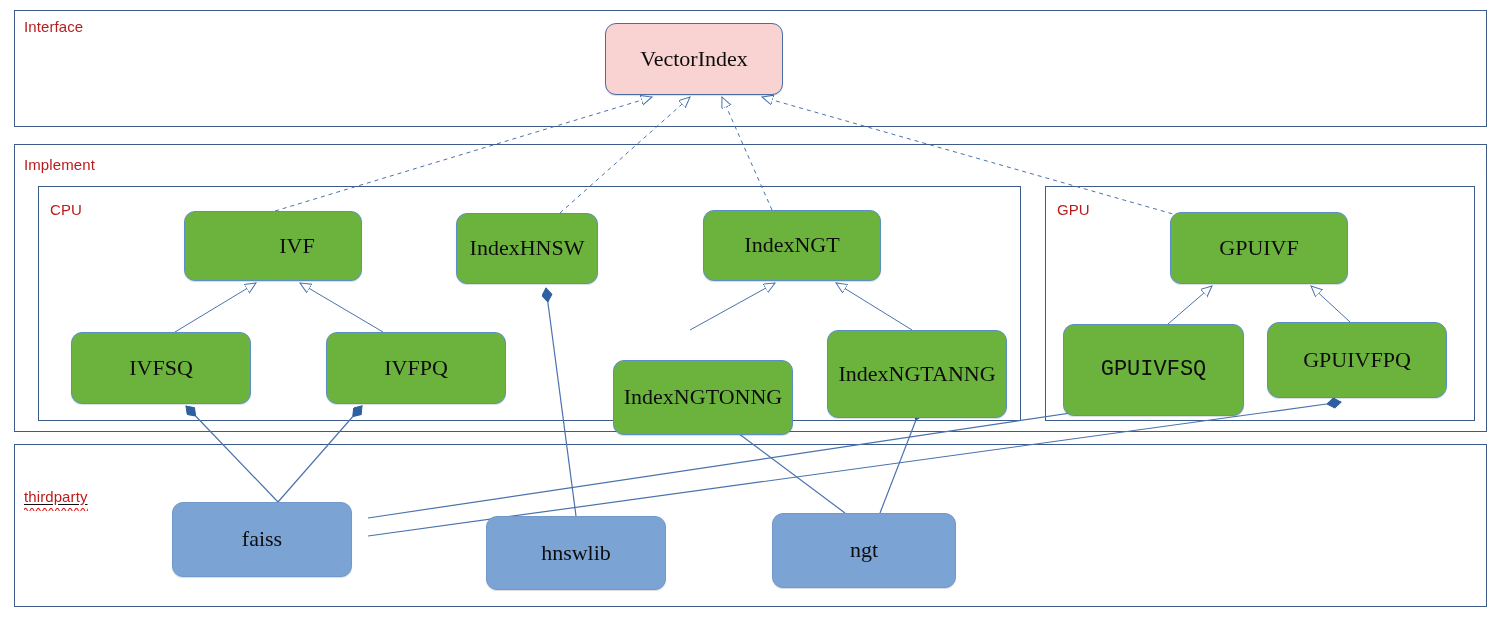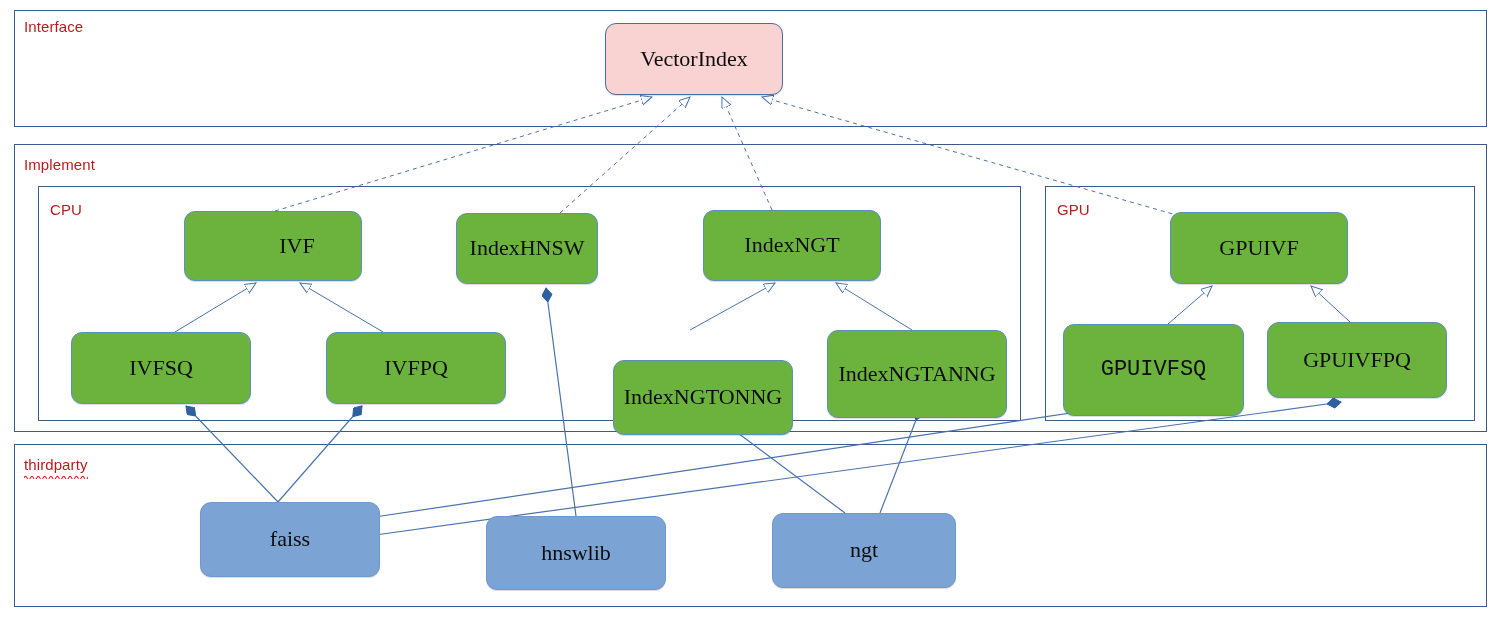--- a/index.html
+++ b/index.html
@@ -34,22 +34,24 @@
   }
   .panel-label {
     position: absolute;
     font-family: "Liberation Sans", sans-serif;
     font-size: 15px;
     color: #b91c1c;
     white-space: nowrap;
     letter-spacing: .1px;
   }
   .panel-label.misspelled {
+    text-decoration: underline;
     text-decoration-color: #101010;
     text-underline-offset: 2px;
+    margin-top: 32px;
   }
   .squiggle {
     position: absolute;
     left: 0;
     bottom: -6px;
     width: 100%;
     height: 5px;
   }
   .node {
     position: absolute;
@@ -126,18 +128,18 @@
       <div class="node impl" style="left: 184px; top: 211px; width: 178px; height: 70px; padding-left: 48px;">IVF</div>
       <div class="node impl" style="left: 456px; top: 213px; width: 142px; height: 71px;">IndexHNSW</div>
       <div class="node impl" style="left: 703px; top: 210px; width: 178px; height: 71px;">IndexNGT</div>
       <div class="node impl" style="left: 1170px; top: 212px; width: 178px; height: 72px;">GPUIVF</div>
       <div class="node impl" style="left: 71px; top: 332px; width: 180px; height: 72px; text-align: center;">IVFSQ</div>
       <div class="node impl" style="left: 291px; top: 332px; width: 180px; height: 72px; margin-left: 35px;">IVFPQ</div>
       <div class="node impl" style="left: 613px; top: 330px; width: 180px; height: 75px; margin-top: 30px;">IndexNGTONNG</div>
       <div class="node impl" style="left: 827px; top: 330px; width: 180px; height: 88px;">IndexNGTANNG</div>
       <div class="node impl" style="left: 1063px; top: 324px; width: 181px; height: 92px; font-family: Liberation Mono, monospace;">GPUIVFSQ</div>
       <div class="node impl" style="left: 1267px; top: 322px; width: 180px; height: 76px; border-radius: 12px;">GPUIVFPQ</div>
-      <div class="node thirdp" style="left: 200px; top: 502px; width: 180px; height: 75px;">faiss</div>
+      <div class="node thirdp" style="left: 172px; top: 502px; width: 180px; height: 75px;">faiss</div>
       <div class="node thirdp" style="left: 486px; top: 516px; width: 180px; height: 74px;">hnswlib</div>
       <div class="node thirdp" style="left: 772px; top: 513px; width: 184px; height: 75px;">ngt</div>
     </div>
 
 </div>
 
 </body></html>

